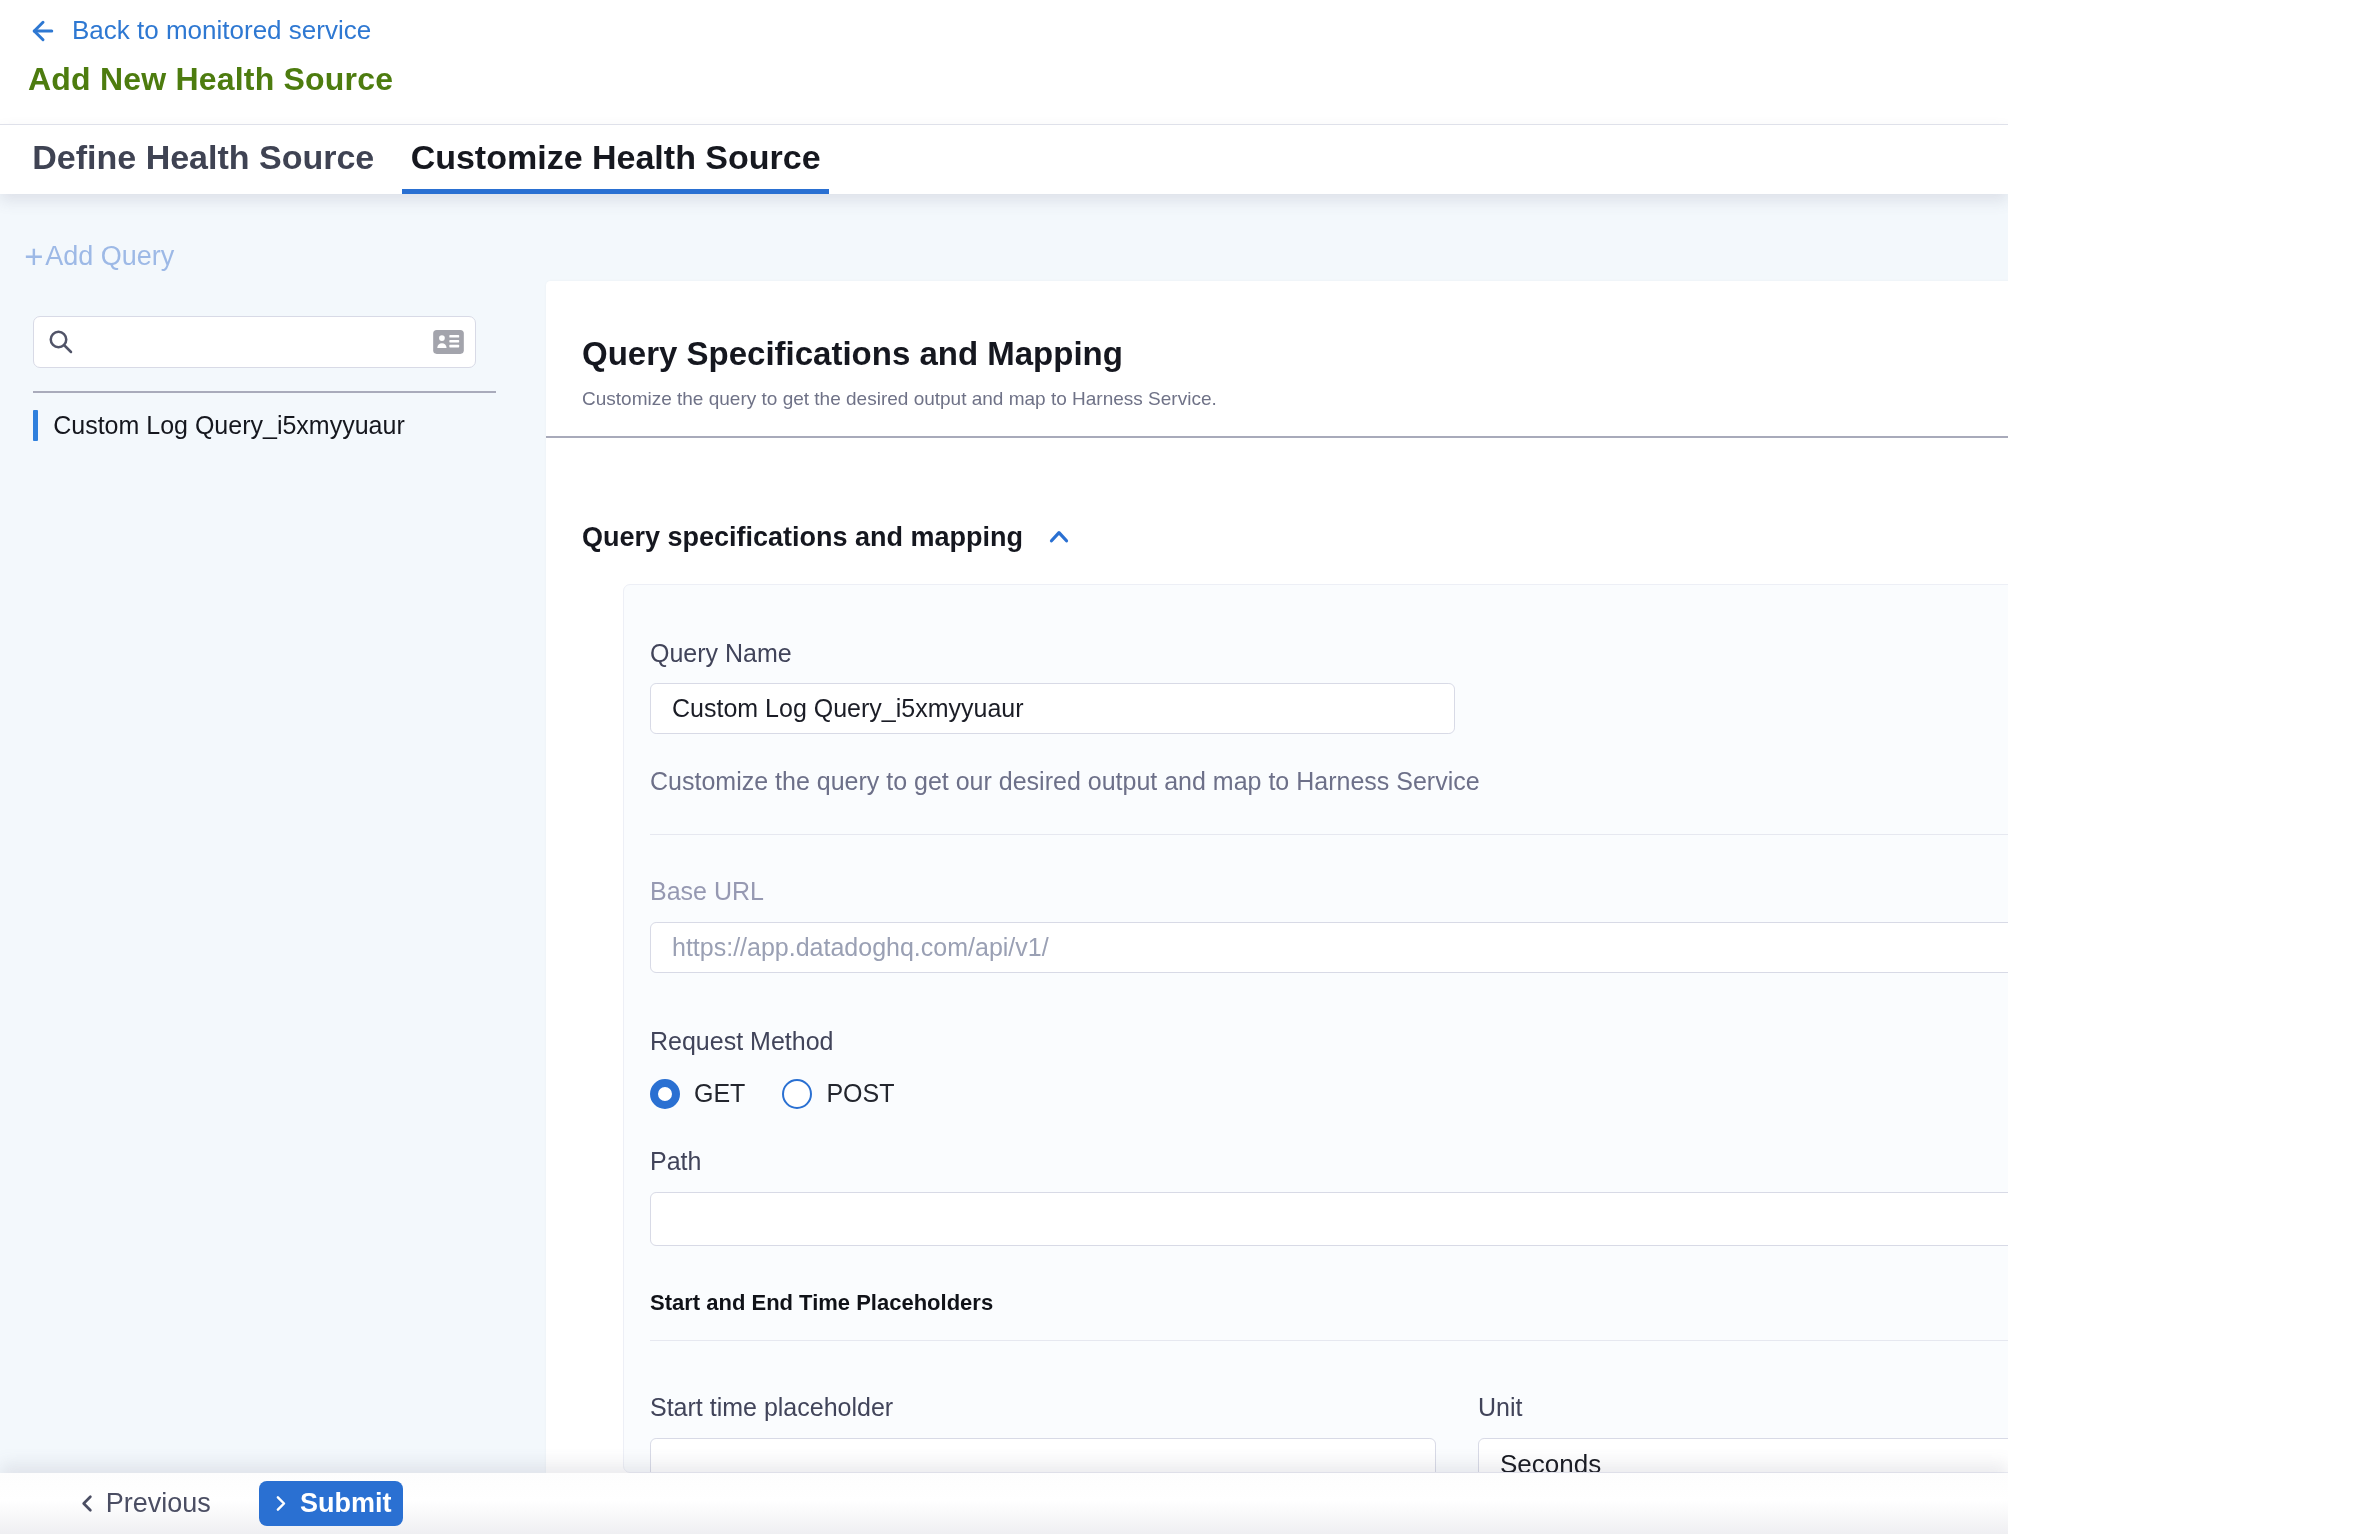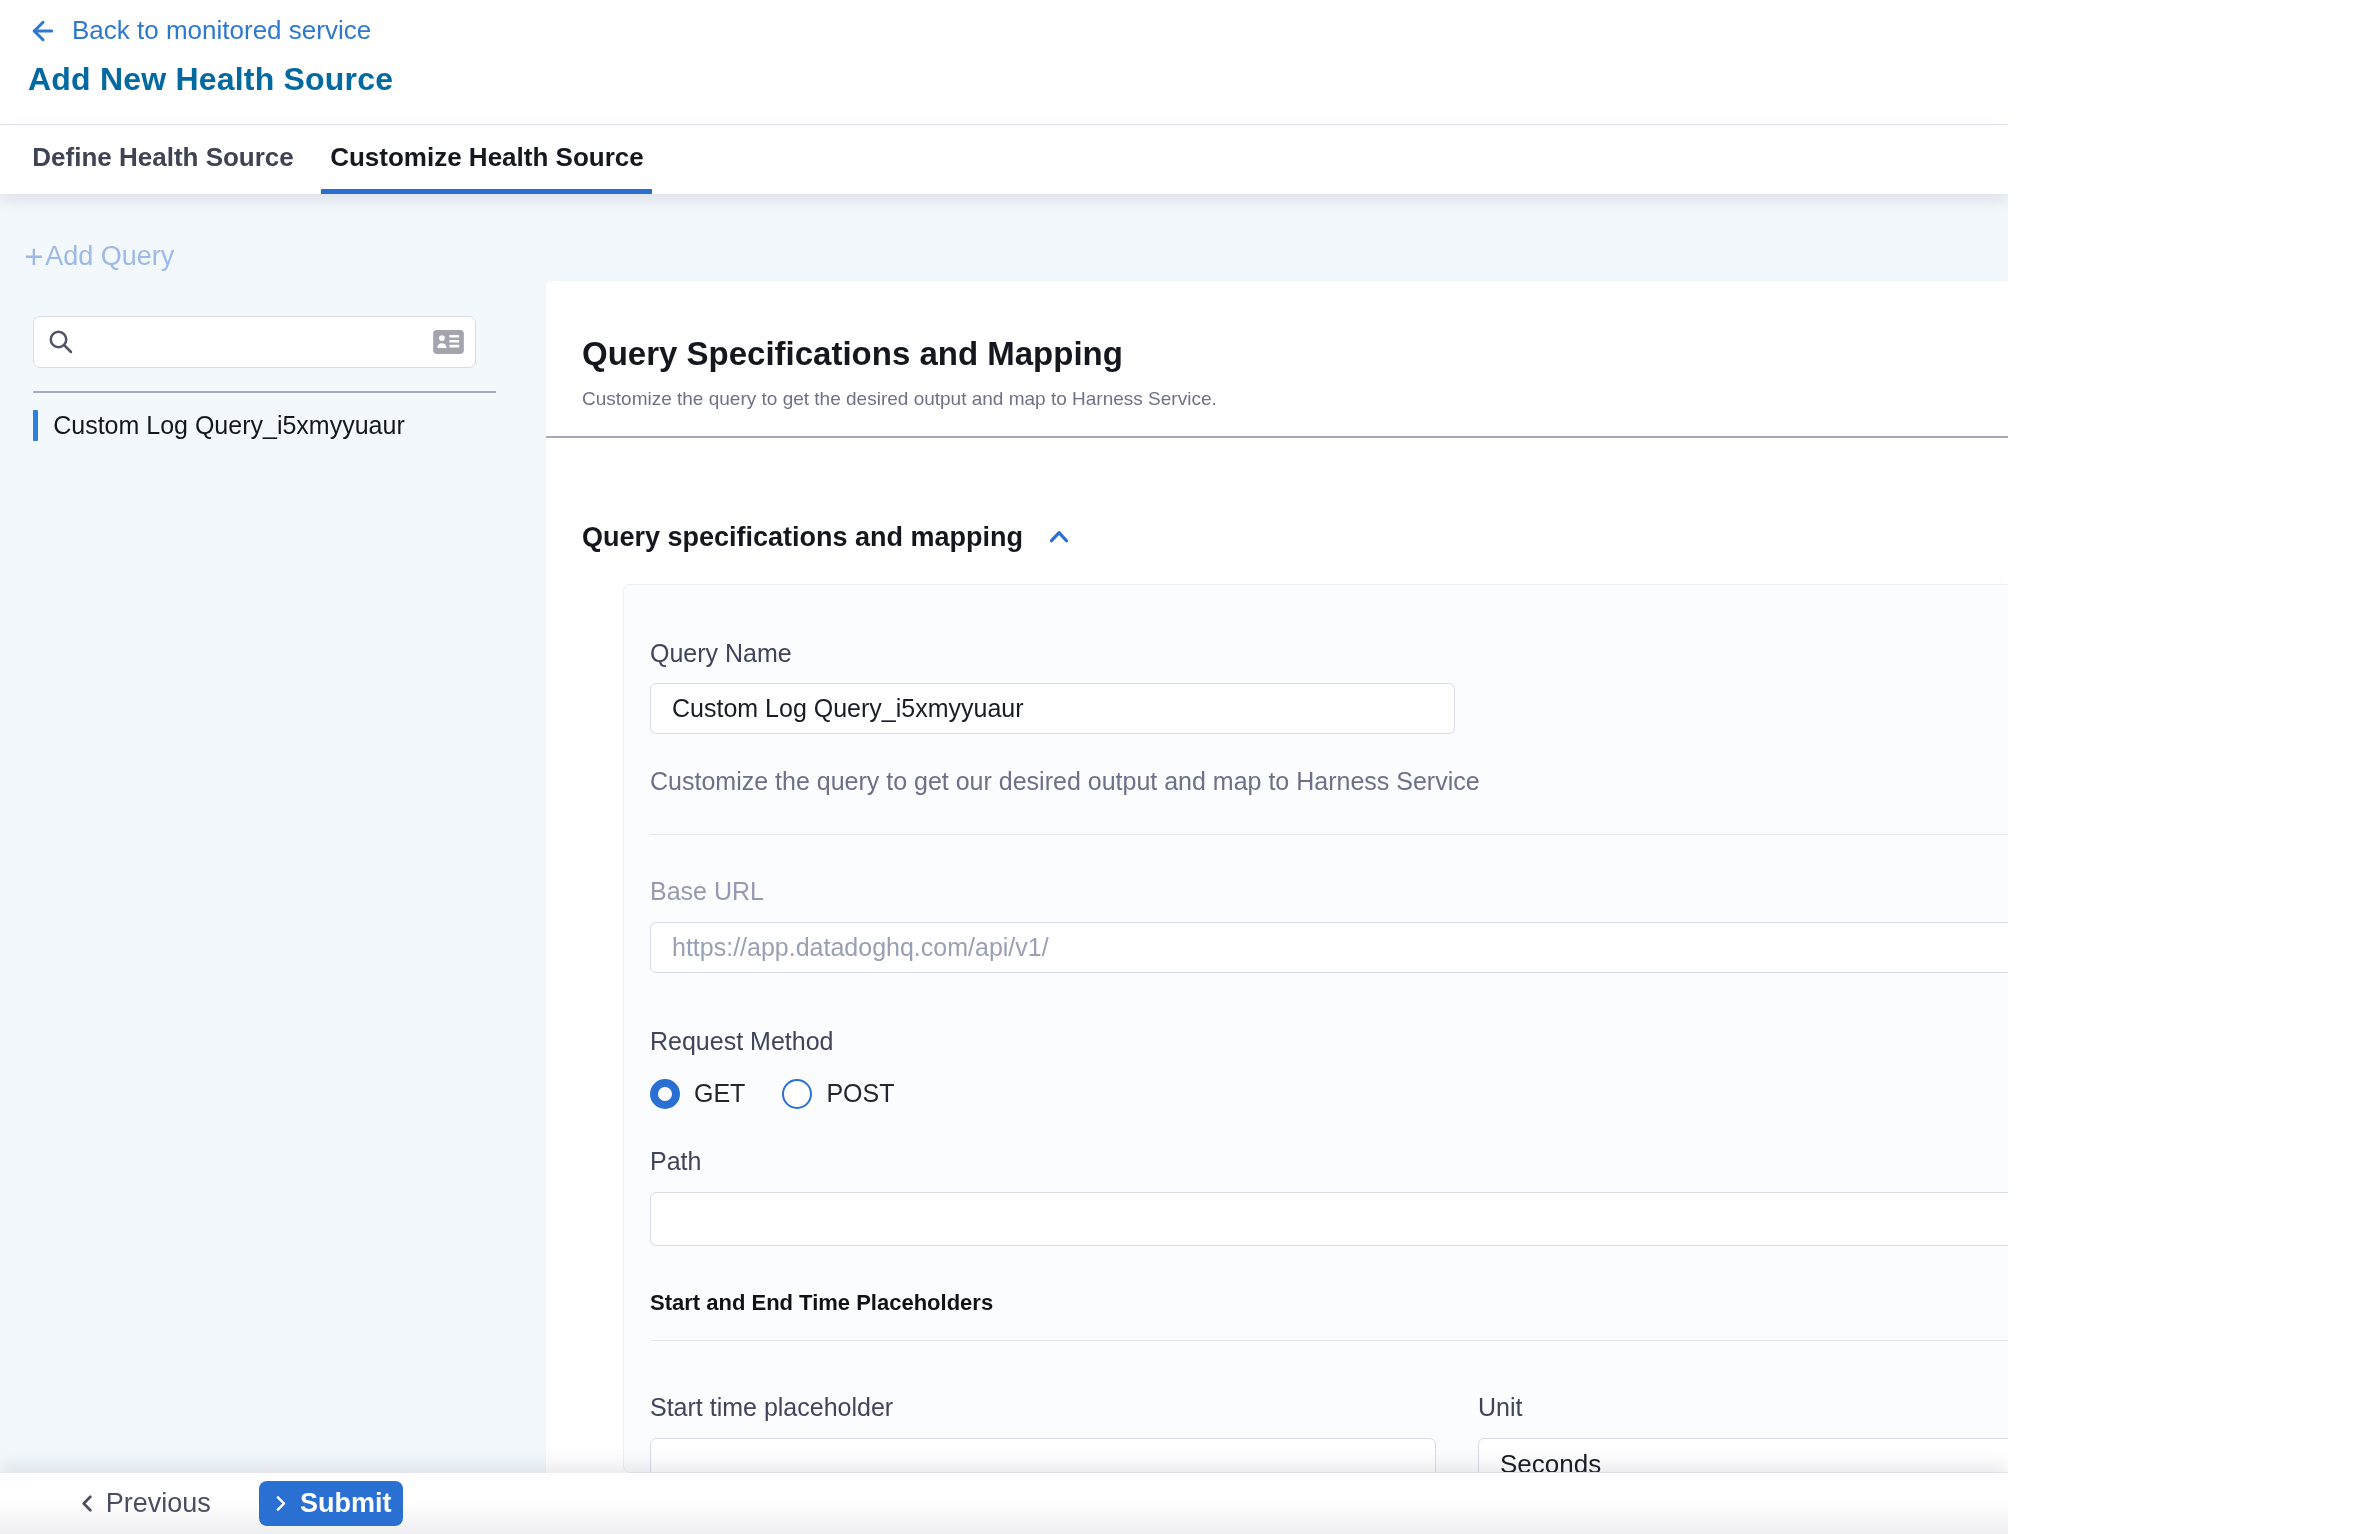--- a/index.html
+++ b/index.html
@@ -19,25 +19,25 @@
   }
   *{box-sizing:border-box;margin:0;padding:0}
   html,body{width:2377px;height:1534px;overflow:hidden}
   body{font-family:"Liberation Sans","DejaVu Sans",sans-serif;background:#fff;color:var(--ink);}
   .app{display:flex;flex-direction:column;width:2008px;height:1534px;overflow:hidden}
 
   
   .top-header{background:#fff;height:124px;padding:14px 35px 0 28px;flex:none}
   .back-row{display:flex;align-items:center;gap:14px;cursor:pointer;width:max-content}
   .back-row .back-label{color:var(--link-blue);font-size:26px;line-height:33px}
-  .page-title{margin-top:14px;font-size:32px;font-weight:700;color:#0369a1;letter-spacing:0.2px}
+  .page-title{margin-top:14px;font-size:32px;font-weight:700;color:#4d7c0f;letter-spacing:0.2px}
 
   
   .tabbar{background:#fff;height:70px;border-top:1.7px solid #dfe1ea;display:flex;align-items:stretch;padding-left:23.6px;gap:19px;flex:none;position:relative;z-index:3;box-shadow:0 7px 14px rgba(90,95,120,.14)}
-  .tab{display:flex;align-items:center;padding:0 8.7px;font-size:26px;font-weight:600;color:#3f4353;border-bottom:5.2px solid transparent;cursor:pointer;white-space:nowrap}
+  .tab{display:flex;align-items:center;padding:0 8.7px;font-size:34px;font-weight:600;color:#3f4353;border-bottom:5.2px solid transparent;cursor:pointer;white-space:nowrap}
   .tab.active{color:#16181f;font-weight:700;border-bottom-color:var(--blue)}
 
   
   .content{flex:1;display:flex;background:var(--page-bg);overflow:hidden;position:relative}
 
   
   .sidebar{width:546px;flex:none;padding-left:33px}
   .add-query{margin-top:47px;margin-left:-8.7px;display:flex;align-items:center;color:var(--add-blue);font-size:27px;cursor:pointer;width:max-content}
   .add-query .plus{font-size:33px;font-weight:400;line-height:27px;margin-right:1.7px}
   .search-wrap{position:relative;margin-top:44px;width:443px;height:52px}

